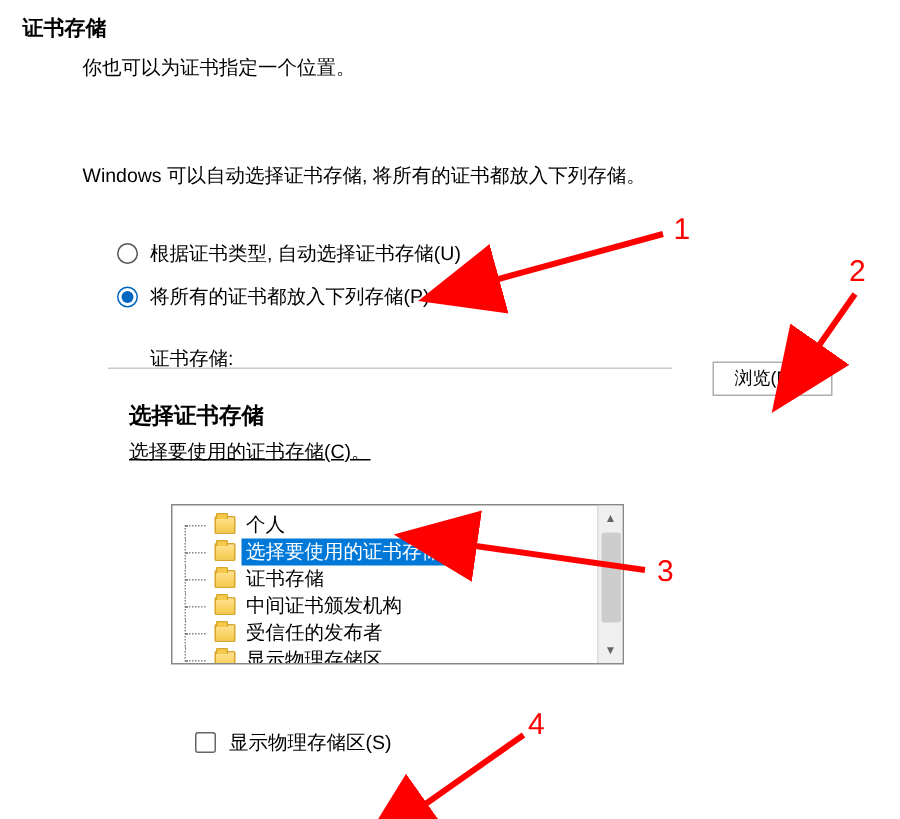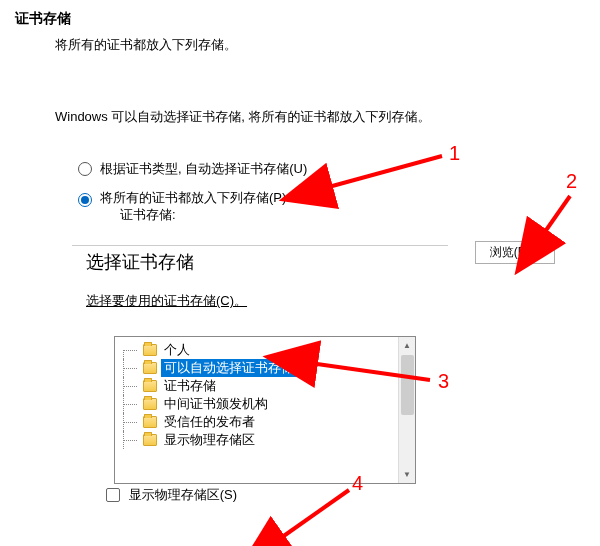--- a/index.html
+++ b/index.html
@@ -48,26 +48,25 @@
   }
   .radio-row input[type=radio]:checked::after{
     content:""; position:absolute; left:2px; top:2px;
     width:8px;height:8px;border-radius:50%;
     background:#0067c0;
   }
   .radio-row input[type=radio]:checked{
     border-color:#0067c0;
   }
   .radio1 { left: 78px; top: 160px; justify-content: center; }
-  .radio2 { left: 78px; top: 189px; align-items: flex-end; }
+  .radio2 { left: 78px; top: 189px; }
   .store-label {
     position: absolute;
     left: 100px;
-    top: 206px;
-    margin-left: 20px;
+    top: 230px;
   }
   .browse-btn {
     position: absolute;
     left: 475px;
     top: 241px;
     width: 80px;
     height: 23px;
     background: #fff;
     border: 1px solid #adadad;
     font-size: 12px;
@@ -81,36 +80,36 @@
     left: 72px;
     top: 245px;
     width: 376px;
     height: 300px;
     background: #fff;
     border-top: 1px solid #ccc;
   }
   .dialog-title {
     position: absolute;
     left: 14px;
-    top: 4px;
-    font-size: 18px;
-    font-weight: 400;
+    top: 22px;
+    font-size: 15px;
+    font-weight: 700;
   }
   .dialog-instr {
     position: absolute;
     left: 14px;
     top: 46px;
     text-decoration: underline;
   }
   .tree-box {
     position: absolute;
     left: 42px;
     top: 90px;
     width: 302px;
-    height: 148px;
+    height: 107px;
     border: 1px solid #888;
     background: #fff;
     overflow: hidden;
   }
   .tree {
     margin: 4px 0 0 6px;
   }
   .tree-line {
     display: flex;
     align-items: center;
@@ -182,21 +181,21 @@
   }
   .tree-scroll .arrow.up{top:0;}
   .tree-scroll .arrow.down{bottom:0;}
   .tree-scroll .thumb{
     position:absolute;left:2px;top:18px;width:13px;height:60px;
     background:#cdcdcd;border-radius:2px;
   }
 
   .show-physical {
     position: absolute;
-    left: 34px;
+    left: 58px;
     top: 240px;
   }
   .show-physical input[type=checkbox]{
     appearance:none;
     width:14px;height:14px;
     border:1px solid #666;
     margin:0 5px 0 0;
     vertical-align:middle;
     border-radius:2px;
   }
@@ -214,21 +213,21 @@
     position: absolute;
     left: 0; top: 0;
     width: 600px; height: 546px;
     pointer-events: none;
   }
 </style>
 </head>
 <body>
 
 <div class="page-title">证书存储</div>
-<div class="page-subtitle">将所有的证书都放入下列存储。</div>
+<div class="page-subtitle">你也可以为证书指定一个位置。</div>
 <div class="instruction">Windows 可以自动选择证书存储, 将所有的证书都放入下列存储。</div>
 
 <label class="radio-row radio1">
   <input type="radio" name="store" style="">
   <span>根据证书类型, 自动选择证书存储(U)</span>
 </label>
 
 <label class="radio-row radio2">
   <input type="radio" name="store" checked="" style="">
   <span>将所有的证书都放入下列存储(P)</span>
@@ -245,21 +244,21 @@
   <div class="tree-box">
     <div class="tree" id="tree">
         <div class="tree-line">
           <span class="connector first"></span>
           <span class="folder-icon"></span>
           <span class="tree-label">个人</span>
         </div>
         <div class="tree-line">
           <span class="connector"></span>
           <span class="folder-icon"></span>
-          <span class="tree-label selected">可以自动选择证书存储</span>
+          <span class="tree-label selected">选择要使用的证书存储</span>
         </div>
         <div class="tree-line">
           <span class="connector"></span>
           <span class="folder-icon"></span>
           <span class="tree-label">证书存储</span>
         </div>
         <div class="tree-line">
           <span class="connector"></span>
           <span class="folder-icon"></span>
           <span class="tree-label">中间证书颁发机构</span>

